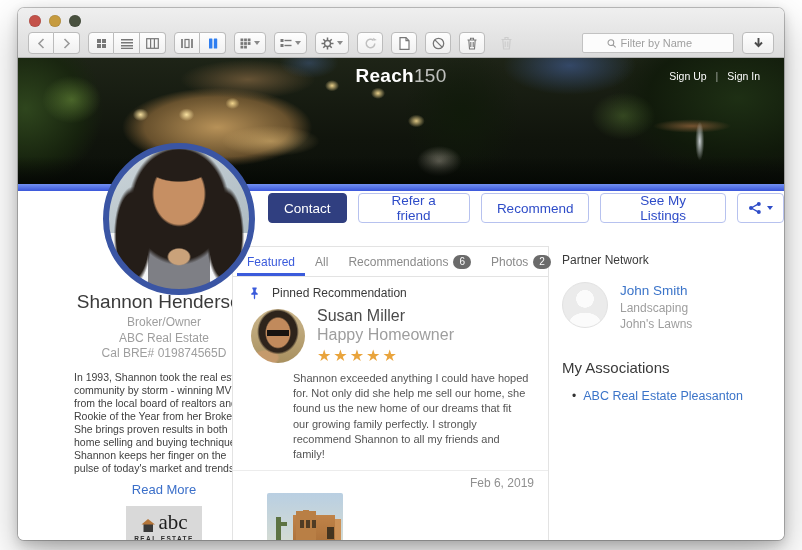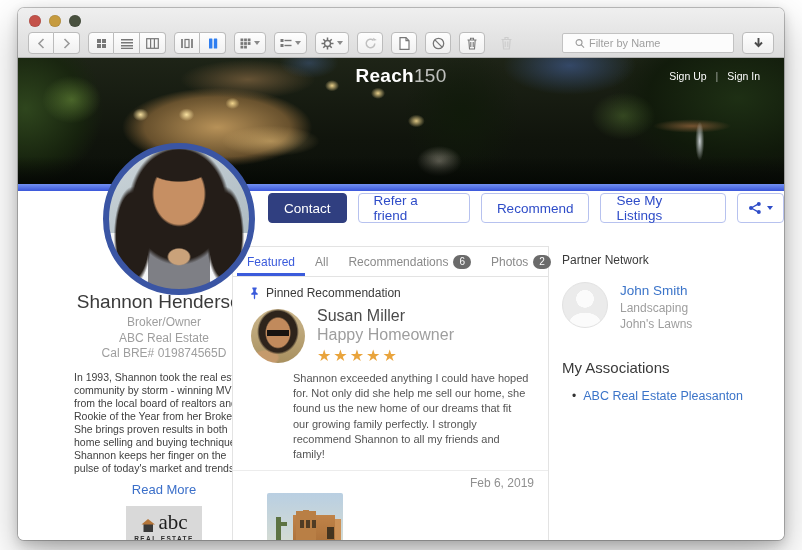--- a/index.html
+++ b/index.html
@@ -18,22 +18,22 @@
   .tbar { position:absolute; left:10px; right:10px; top:23px; height:24px; display:flex; align-items:center; gap:8px; }
   .tbtn { height:22px; min-width:26px; padding:0 5px; display:flex; align-items:center; justify-content:center; gap:3px;
           background:linear-gradient(#fefefe,#f0f0f0); border:1px solid #bcbcbc; border-radius:4px; color:#6f6f6f; }
   .seg { display:flex; }
   .seg .tbtn { border-radius:0; border-left-width:0; }
   .seg .tbtn:first-child { border-radius:4px 0 0 4px; border-left-width:1px; }
   .seg .tbtn:last-child { border-radius:0 4px 4px 0; }
   .ghost { border:none; background:transparent; }
   .caret { width:0; height:0; border-left:3.5px solid transparent; border-right:3.5px solid transparent; border-top:4px solid #8a8a8a; }
   .spacer { flex:1; }
-  .search { width:172px; height:20px; background:#fcfcfc; border:1px solid #c2c2c2; border-radius:2px;
-            display:flex; align-items:center; gap:4px; padding:0 12px; }
+  .search { width:152px; height:20px; background:#fcfcfc; border:1px solid #c2c2c2; border-radius:2px;
+            display:flex; align-items:center; gap:4px; padding:0 24px; }
   .search input { border:none; outline:none; background:transparent; width:100%; font-size:11px; color:#555; font-family:inherit; }
   .search input::placeholder { color:#9f9f9f; }
 
   
   .hero { position:relative; height:126px; background-color:#10140c; overflow:hidden;
     background-image:
       linear-gradient(0deg, rgba(5,8,4,.95), rgba(5,8,4,0) 22%),
       radial-gradient(ellipse 11px 9px at 16% 45%, rgba(255,232,165,.95), rgba(255,232,165,0) 70%),
       radial-gradient(ellipse 11px 9px at 22% 45%, rgba(255,232,165,.95), rgba(255,232,165,0) 70%),
       radial-gradient(ellipse 10px 8px at 28% 36%, rgba(255,226,150,.9), rgba(255,226,150,0) 70%),
@@ -77,21 +77,21 @@
       linear-gradient(#7e7f85,#7e7f85),
       linear-gradient(#f5f6f8,#f5f6f8),
       linear-gradient(150deg,#ccd5da,#a3b2ba);
     background-repeat:no-repeat;
     background-size:auto,auto,auto,auto,auto,auto, 62px 54px, 140px 58px, 140px 140px;
     background-position:0 0,0 0,0 0,0 0,0 0,0 0, 39px 86px, 0 84px, 0 0; }
 
   
   .actions { position:absolute; left:250px; top:185px; display:flex; gap:11px; z-index:6; }
   .abtn { height:30px; padding:0 15px; border-radius:4px; border:1px solid #b7c2ef; background:#fff;
-          color:#2e4cc8; font-size:13.5px; display:flex; align-items:center; justify-content:center; cursor:pointer; }
+          color:#2e4cc8; font-size:13.5px; display:flex; align-items:center; justify-content:center; cursor:pointer;text-align:center; }
   .abtn.primary { background:#303f80; border-color:#303f80; color:#fff; }
   .abtn.share { padding:0 10px; gap:5px; }
   .abtn.share .caret { border-top-color:#2e4cc8; }
 
   
   .content { position:relative; height:349px; background:#fff; }
 
   
   .lside { position:absolute; left:56px; top:100px; width:180px; text-align:center; }
   .lname { font-size:19px; line-height:1.12; color:#3a3a3a; }
@@ -102,21 +102,21 @@
   .logo-abc { display:flex; align-items:flex-end; justify-content:center; gap:2px; }
   .logo-abc .txt { font-family:"Liberation Serif", serif; font-size:21px; line-height:.9; color:#1e1e1e; }
   .logo-sub { margin-top:3px; font-size:6.5px; letter-spacing:1.4px; color:#2c2c2c; font-weight:bold; }
 
   
   .card { position:absolute; left:214px; top:55px; width:317px; height:330px; background:#fff; border:1px solid #e3e3e3; }
   .tabs { display:flex; align-items:stretch; height:30px; border-bottom:1px solid #e3e3e3; font-size:12px; color:#8a8a8a; padding:0 4px; }
   .tab { padding:0 10px; display:flex; align-items:center; gap:5px; cursor:pointer; }
   .tab.active { color:#3b5bdb; box-shadow:inset 0 -3px 0 #3b5bdb; }
   .badge { background:#6b6b6b; color:#fff; font-size:10px; border-radius:9px; padding:1.5px 6px; line-height:1.1; }
-  .pinned { display:flex; align-items:center; gap:6px; padding:9px 16px 0; font-size:12px; color:#3a3a3a; }
+  .pinned { display:flex; align-items:center; gap:12px; padding:9px 16px 0; font-size:12px; color:#3a3a3a; }
   .rec { position:relative; padding:7px 16px 0; }
   .rec-avatar { position:absolute; left:18px; top:9px; width:54px; height:54px; border-radius:50%; overflow:hidden;
     background-color:#bfa87e;
     background-image:
       linear-gradient(#171310,#171310),
       radial-gradient(ellipse 13px 16px at 50% 44%, #c18a5c 90%, rgba(193,138,92,0) 100%),
       radial-gradient(ellipse 22px 24px at 50% 42%, #2e241b 85%, rgba(46,36,27,0) 95%),
       radial-gradient(ellipse 14px 8px at 28% 90%, #c59a6c 80%, rgba(197,154,108,0) 100%),
       linear-gradient(180deg,#cbb68c,#a8905f);
     background-repeat:no-repeat;

